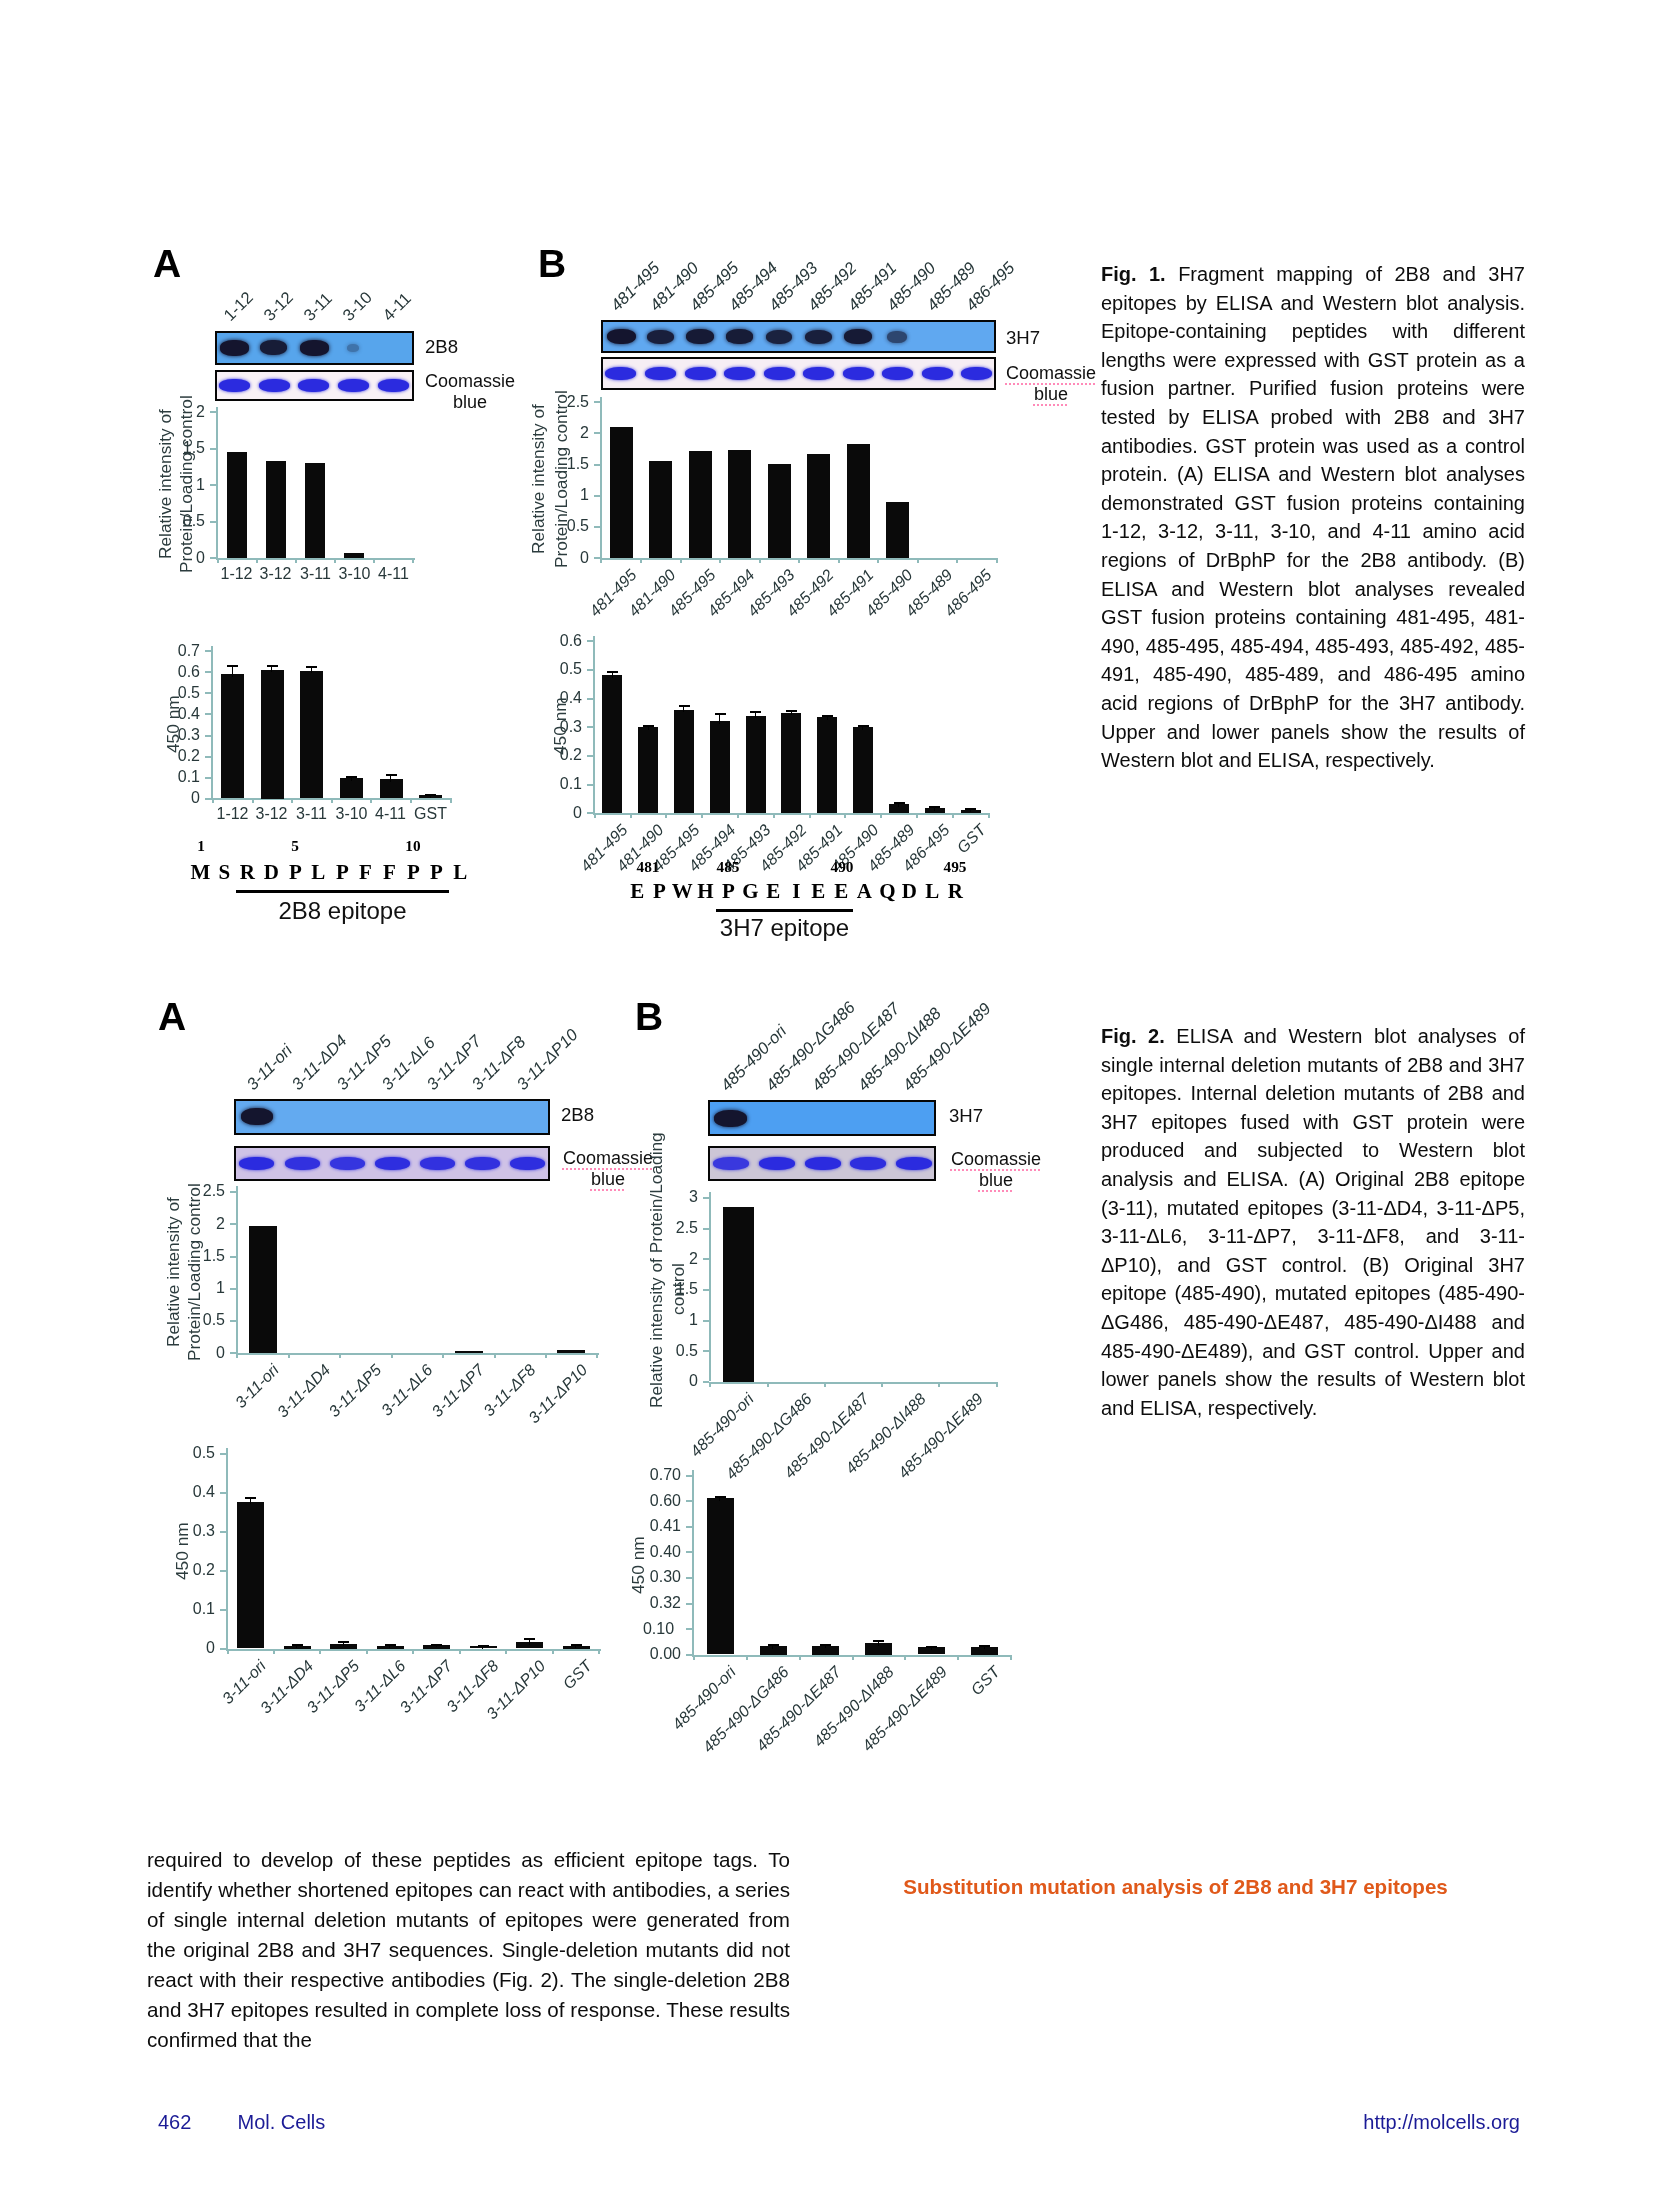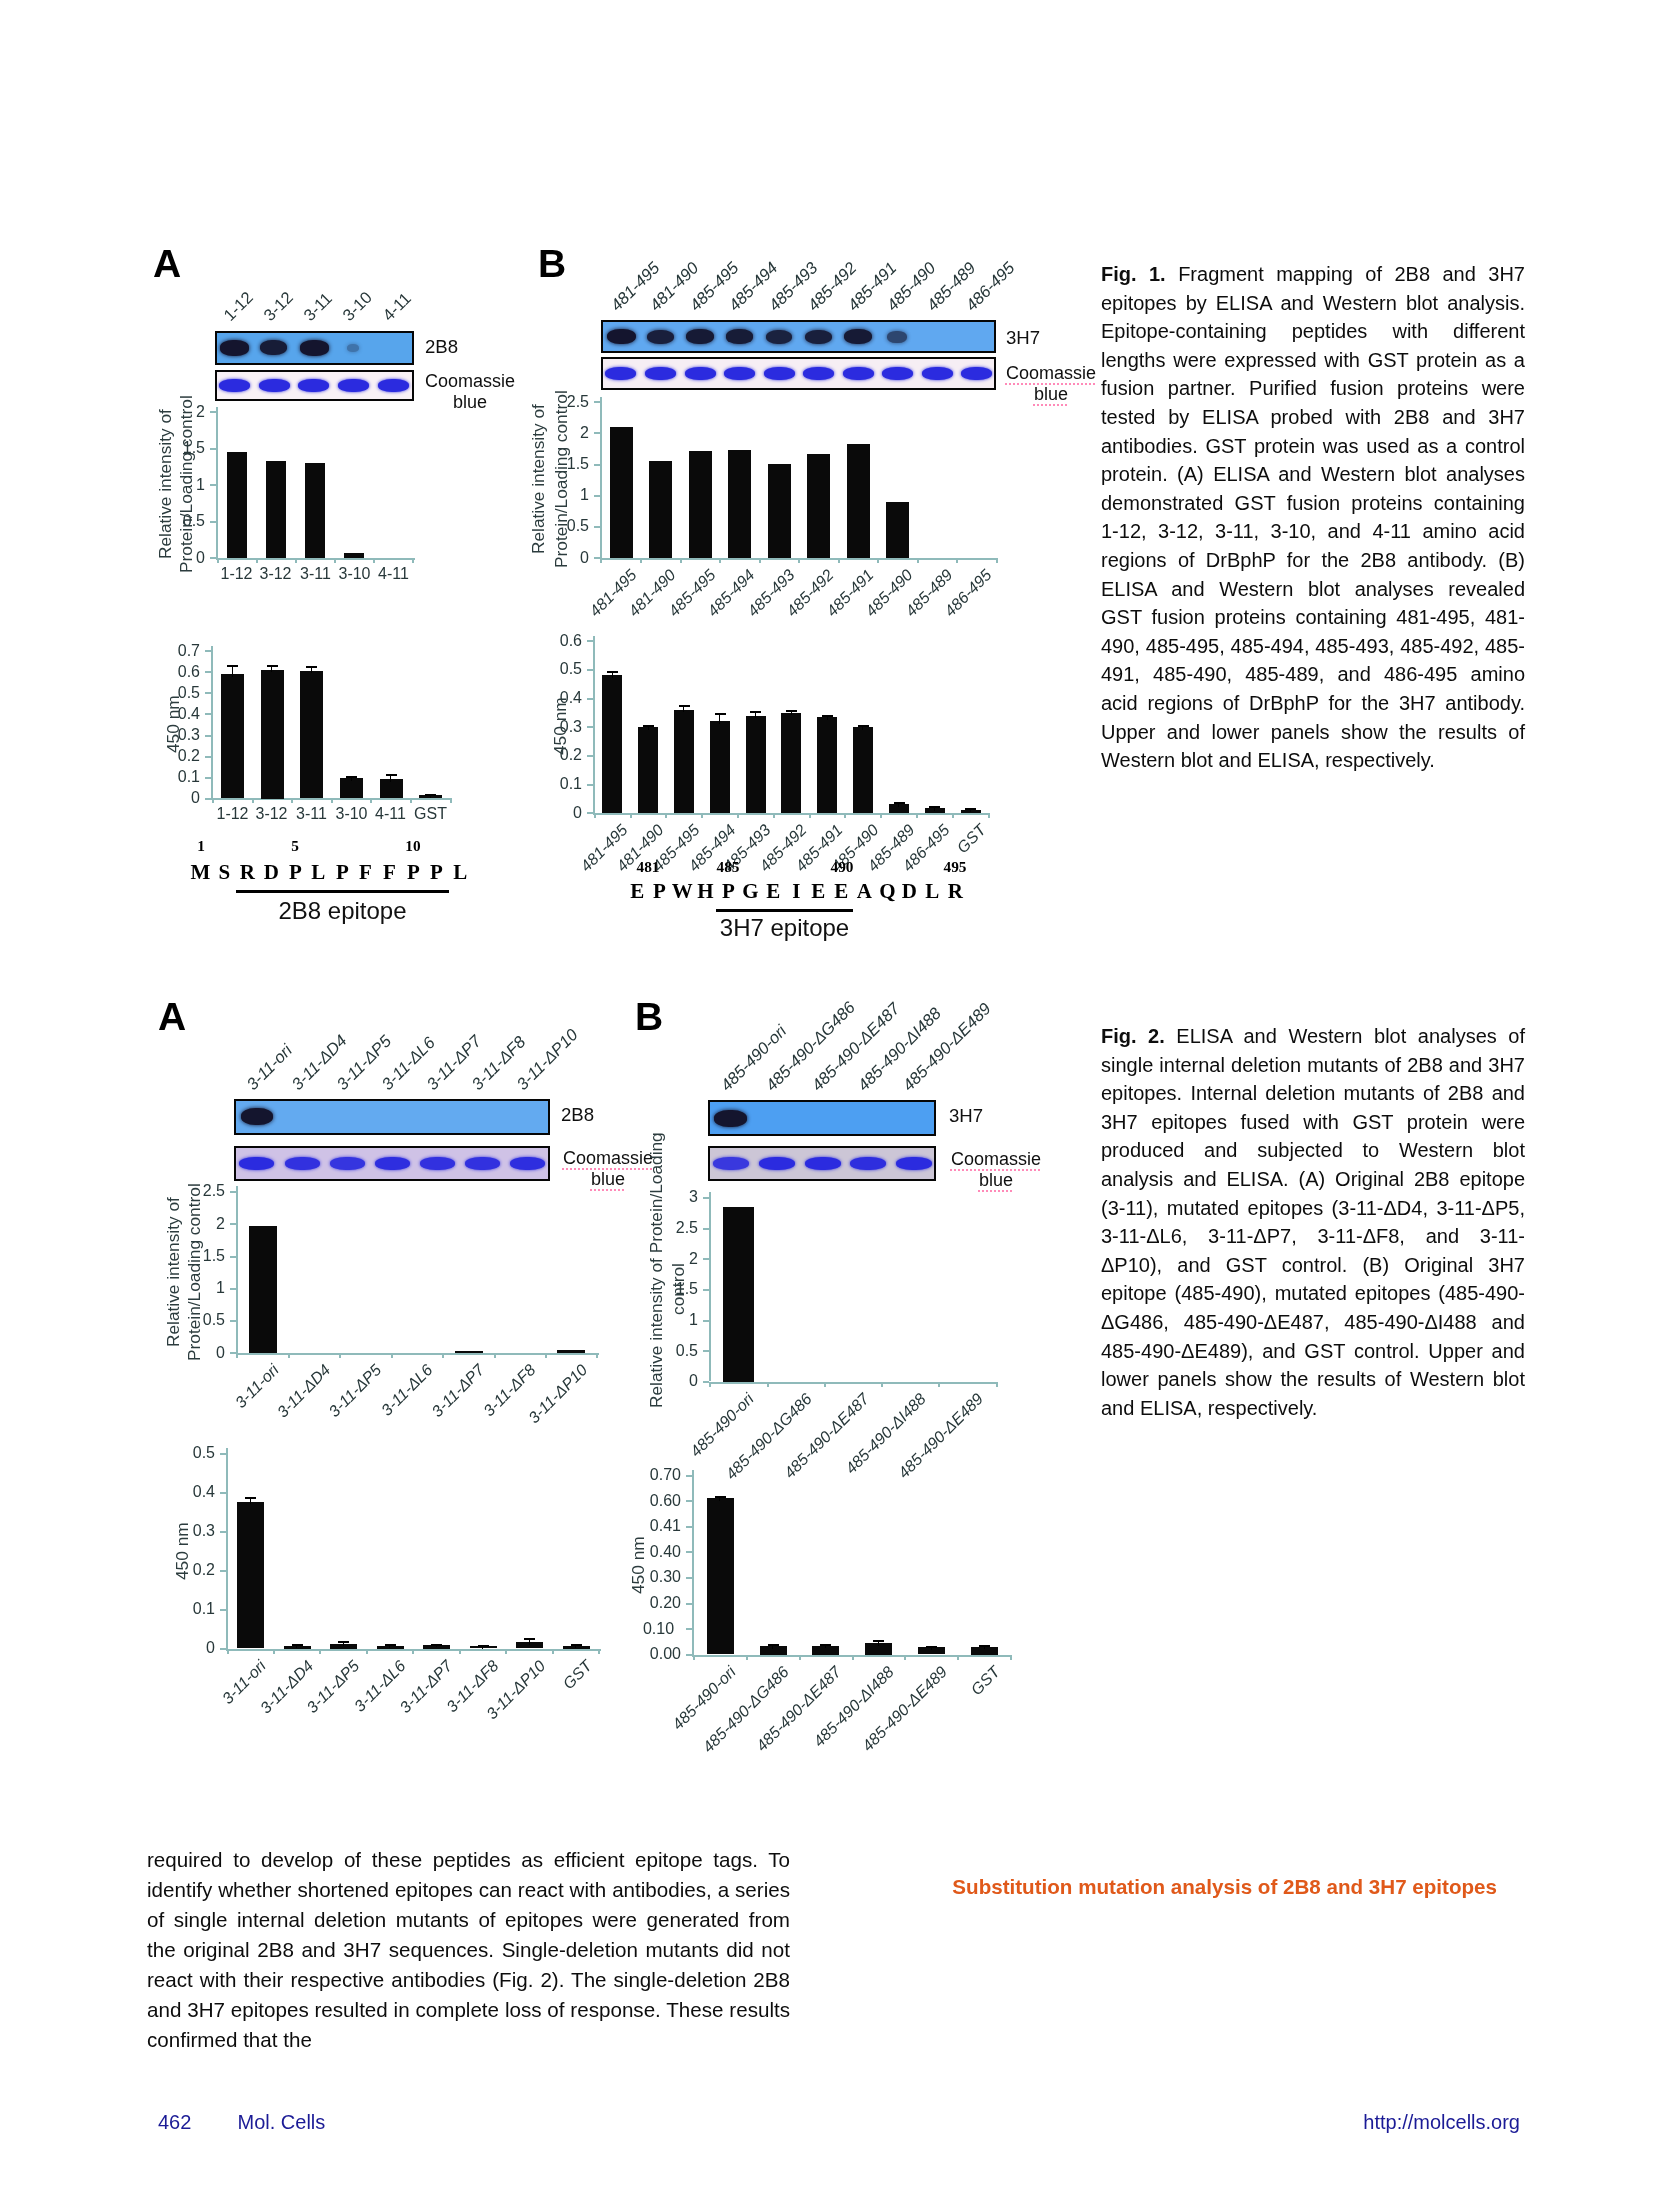--- a/index.html
+++ b/index.html
@@ -9,21 +9,21 @@
   .page { position:relative; width:1658px; height:2205px; background:#ffffff; overflow:hidden; }
   .abs { position:absolute; }
   .hdr { font-size:22px; line-height:30px; color:#1c1c9a; }
   .panelLabel { font-size:39px; font-weight:bold; color:#000; }
   .sideLabel { font-size:18.6px; color:#101010; white-space:nowrap; }
   .coomLabel { font-size:18px; line-height:21px; text-align:center; color:#101010; }
   .sq { text-decoration:underline dotted 2px #ff8ab8; text-underline-offset:4px; }
   .cap { font-size:20px; line-height:28.6px; text-align:justify; color:#0d0d0d; }
   .cap b { font-weight:bold; }
   .bodycol { font-size:20.6px; line-height:30px; text-align:justify; color:#0d0d0d; }
-  .subhead { color:#e0591a; font-weight:bold; font-size:20.6px; line-height:30px; margin-top:26.6px; margin-bottom:4px; text-align:right; }
+  .subhead { color:#e0591a; font-weight:bold; font-size:20.6px; line-height:30px; margin-top:26.6px; margin-bottom:4px; text-align:center; }
   .footer { font-size:20px; color:#1b1b96; white-space:nowrap; }
   .blot { position:absolute; border:2px solid #060606; }
   .band { position:absolute; border-radius:45%; }
   .bar { position:absolute; background:#0a0a0a; }
   .axis { position:absolute; background:#8fbaba; }
   .tickmark { position:absolute; background:#8fbaba; }
   .ticklab { position:absolute; font-size:16px; color:#28383a; text-align:right; }
   .xlab-h { position:absolute; font-size:16px; color:#28383a; text-align:center; }
   .xlab-r { position:absolute; font-size:16px; color:#28383a; white-space:nowrap;
             transform-origin:100% 0; transform:rotate(-45deg); }
@@ -474,21 +474,21 @@
       <div class="xlab-r" style="right: 684px; top: 1390px; font-style: italic;">485-490-ΔE489</div>
       <div class="vlab" style="left: 646px; top: 1171px; width: 22.6px; height: 237px;">Relative intensity of Protein/Loading</div>
       <div class="vlab" style="left: 668px; top: 1171px; width: 22.6px; height: 237px;">control</div>
       <div class="axis" style="left: 692px; top: 1470px; width: 2px; height: 185px;"></div>
       <div class="axis" style="left: 692px; top: 1655px; width: 320px; height: 2px;"></div>
       <div class="tickmark" style="left: 686px; top: 1654px; width: 6px; height: 2px;"></div>
       <div class="ticklab" style="left: 636px; top: 1645px; width: 45px;">0.00</div>
       <div class="tickmark" style="left: 686px; top: 1628px; width: 6px; height: 2px;"></div>
       <div class="ticklab" style="left: 636px; top: 1620px; width: 45px; text-align: center;">0.10</div>
       <div class="tickmark" style="left: 686px; top: 1603px; width: 6px; height: 2px;"></div>
-      <div class="ticklab" style="left: 636px; top: 1594px; width: 45px;">0.20</div>
+      <div class="ticklab" style="left: 636px; top: 1594px; width: 45px;">0.32</div>
       <div class="tickmark" style="left: 686px; top: 1577px; width: 6px; height: 2px;"></div>
       <div class="ticklab" style="left: 636px; top: 1568px; width: 45px;">0.30</div>
       <div class="tickmark" style="left: 686px; top: 1551px; width: 6px; height: 2px;"></div>
       <div class="ticklab" style="left: 636px; top: 1543px; width: 45px;">0.40</div>
       <div class="tickmark" style="left: 686px; top: 1526px; width: 6px; height: 2px;"></div>
       <div class="ticklab" style="left: 636px; top: 1517px; width: 45px;">0.41</div>
       <div class="tickmark" style="left: 686px; top: 1500px; width: 6px; height: 2px;"></div>
       <div class="ticklab" style="left: 636px; top: 1492px; width: 45px;">0.60</div>
       <div class="tickmark" style="left: 686px; top: 1475px; width: 6px; height: 2px;"></div>
       <div class="ticklab" style="left: 636px; top: 1466px; width: 45px;">0.70</div>

